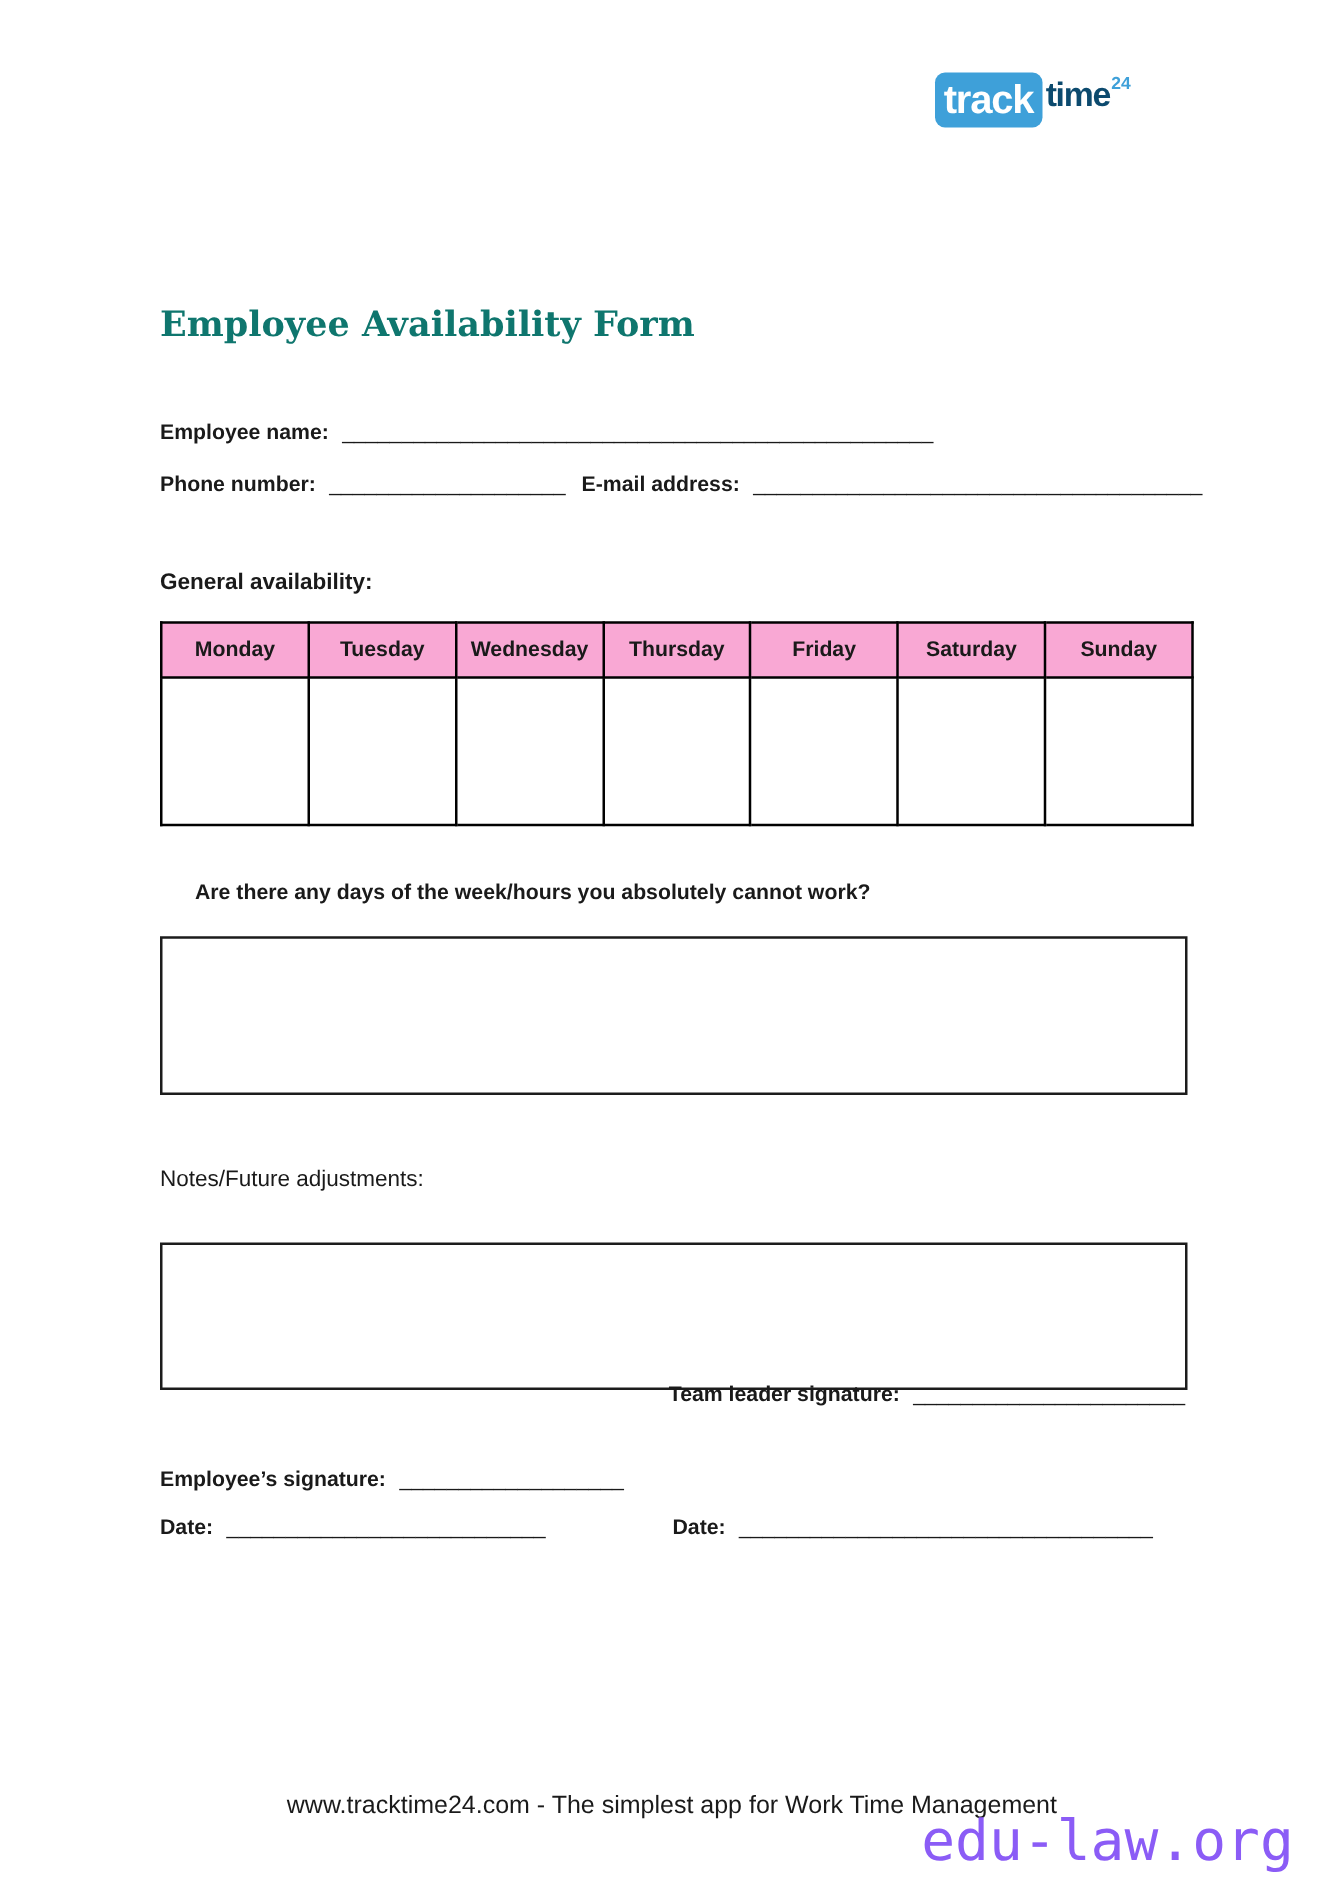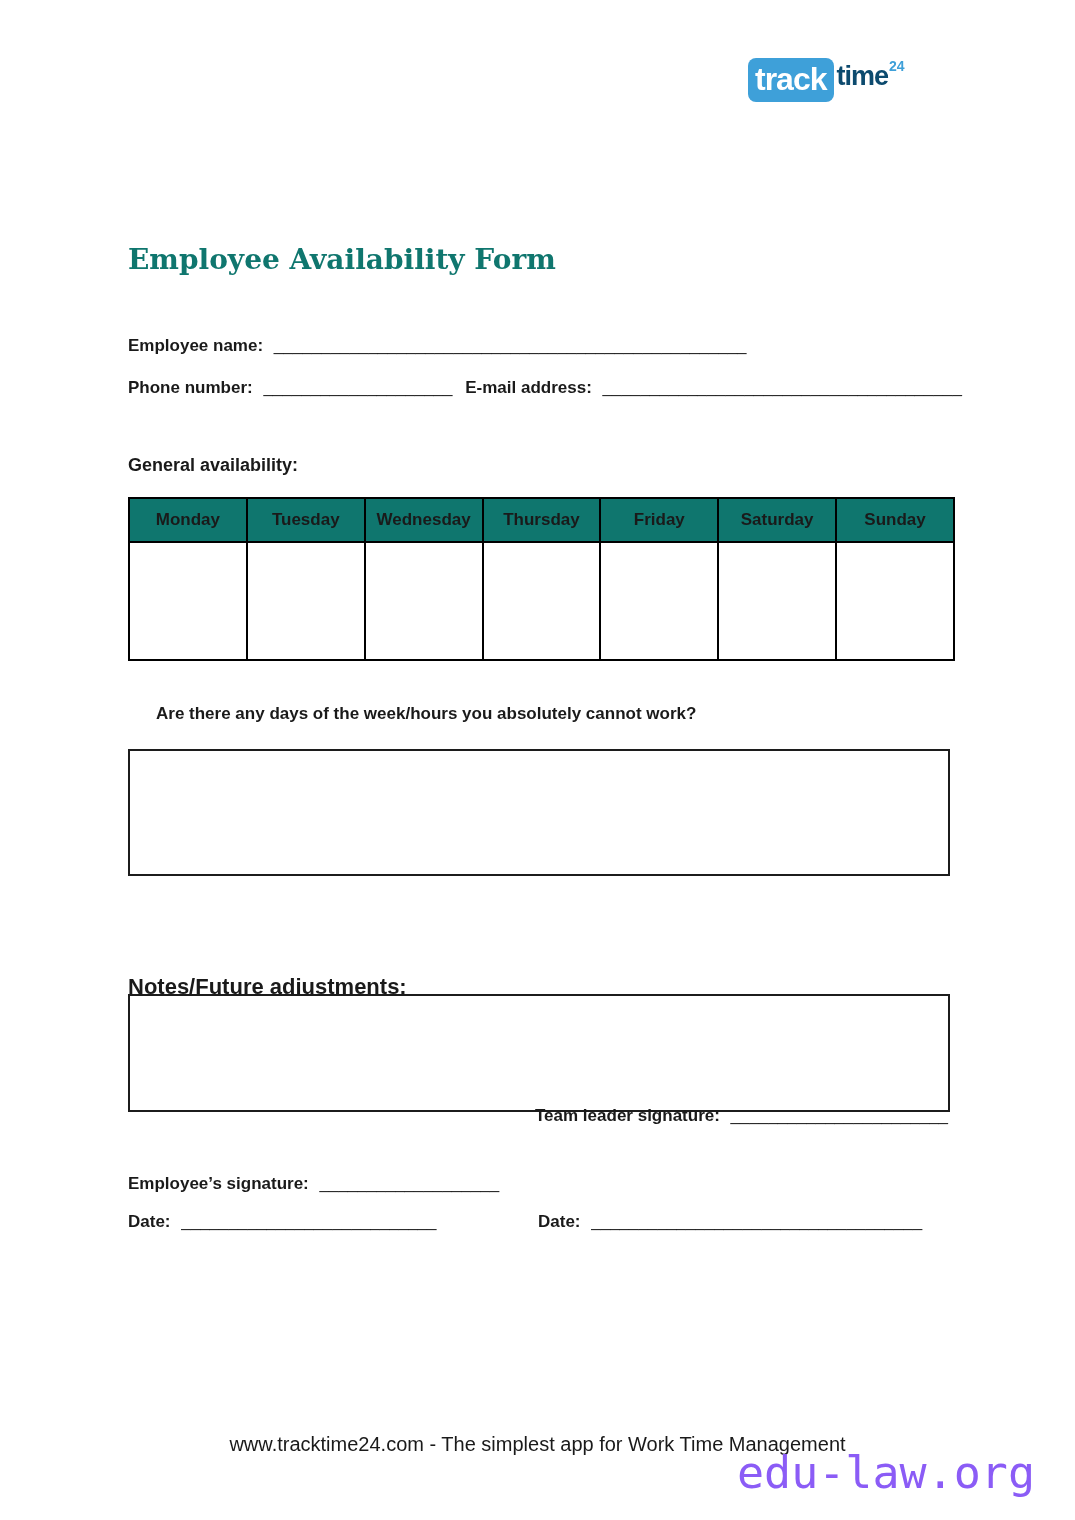--- a/index.html
+++ b/index.html
@@ -89,21 +89,21 @@
     border-collapse: collapse;
     table-layout: fixed;
   }
   .avail-table th {
     border: 2px solid #000000;
     font-size: 17px;
     font-weight: bold;
     height: 40px;
     text-align: center;
     vertical-align: middle;
-    background: #0f766e;
+    background: #f9a8d4;
   }
   .avail-table td {
     border: 2px solid #000000;
     height: 114px;
     background: #ffffff;
   }
 
   
   .question {
     position: absolute;
@@ -118,23 +118,23 @@
     position: absolute;
     left: 128px;
     width: 818px;
     border: 2px solid #1c1c1c;
     background: #ffffff;
   }
   .box-cannot { top: 749px; height: 123px; }
   .notes-label {
     position: absolute;
     left: 128px;
-    top: 974px;
-    font-size: 22px;
-    font-weight: bold;
+    top: 933px;
+    font-size: 18px;
+    font-weight: normal;
     white-space: nowrap;
   }
   .box-notes { top: 994px; height: 114px; }
 
   
   .sig-left   { position: absolute; left: 128px; top: 1174px; font-size: 17px; white-space: nowrap; }
   .sig-right  { position: absolute; left: 535px; top: 1106px; font-size: 17px; white-space: nowrap; }
   .date-left  { position: absolute; left: 128px; top: 1212px; font-size: 17px; white-space: nowrap; }
   .date-right { position: absolute; left: 538px; top: 1212px; font-size: 17px; white-space: nowrap; }
 

